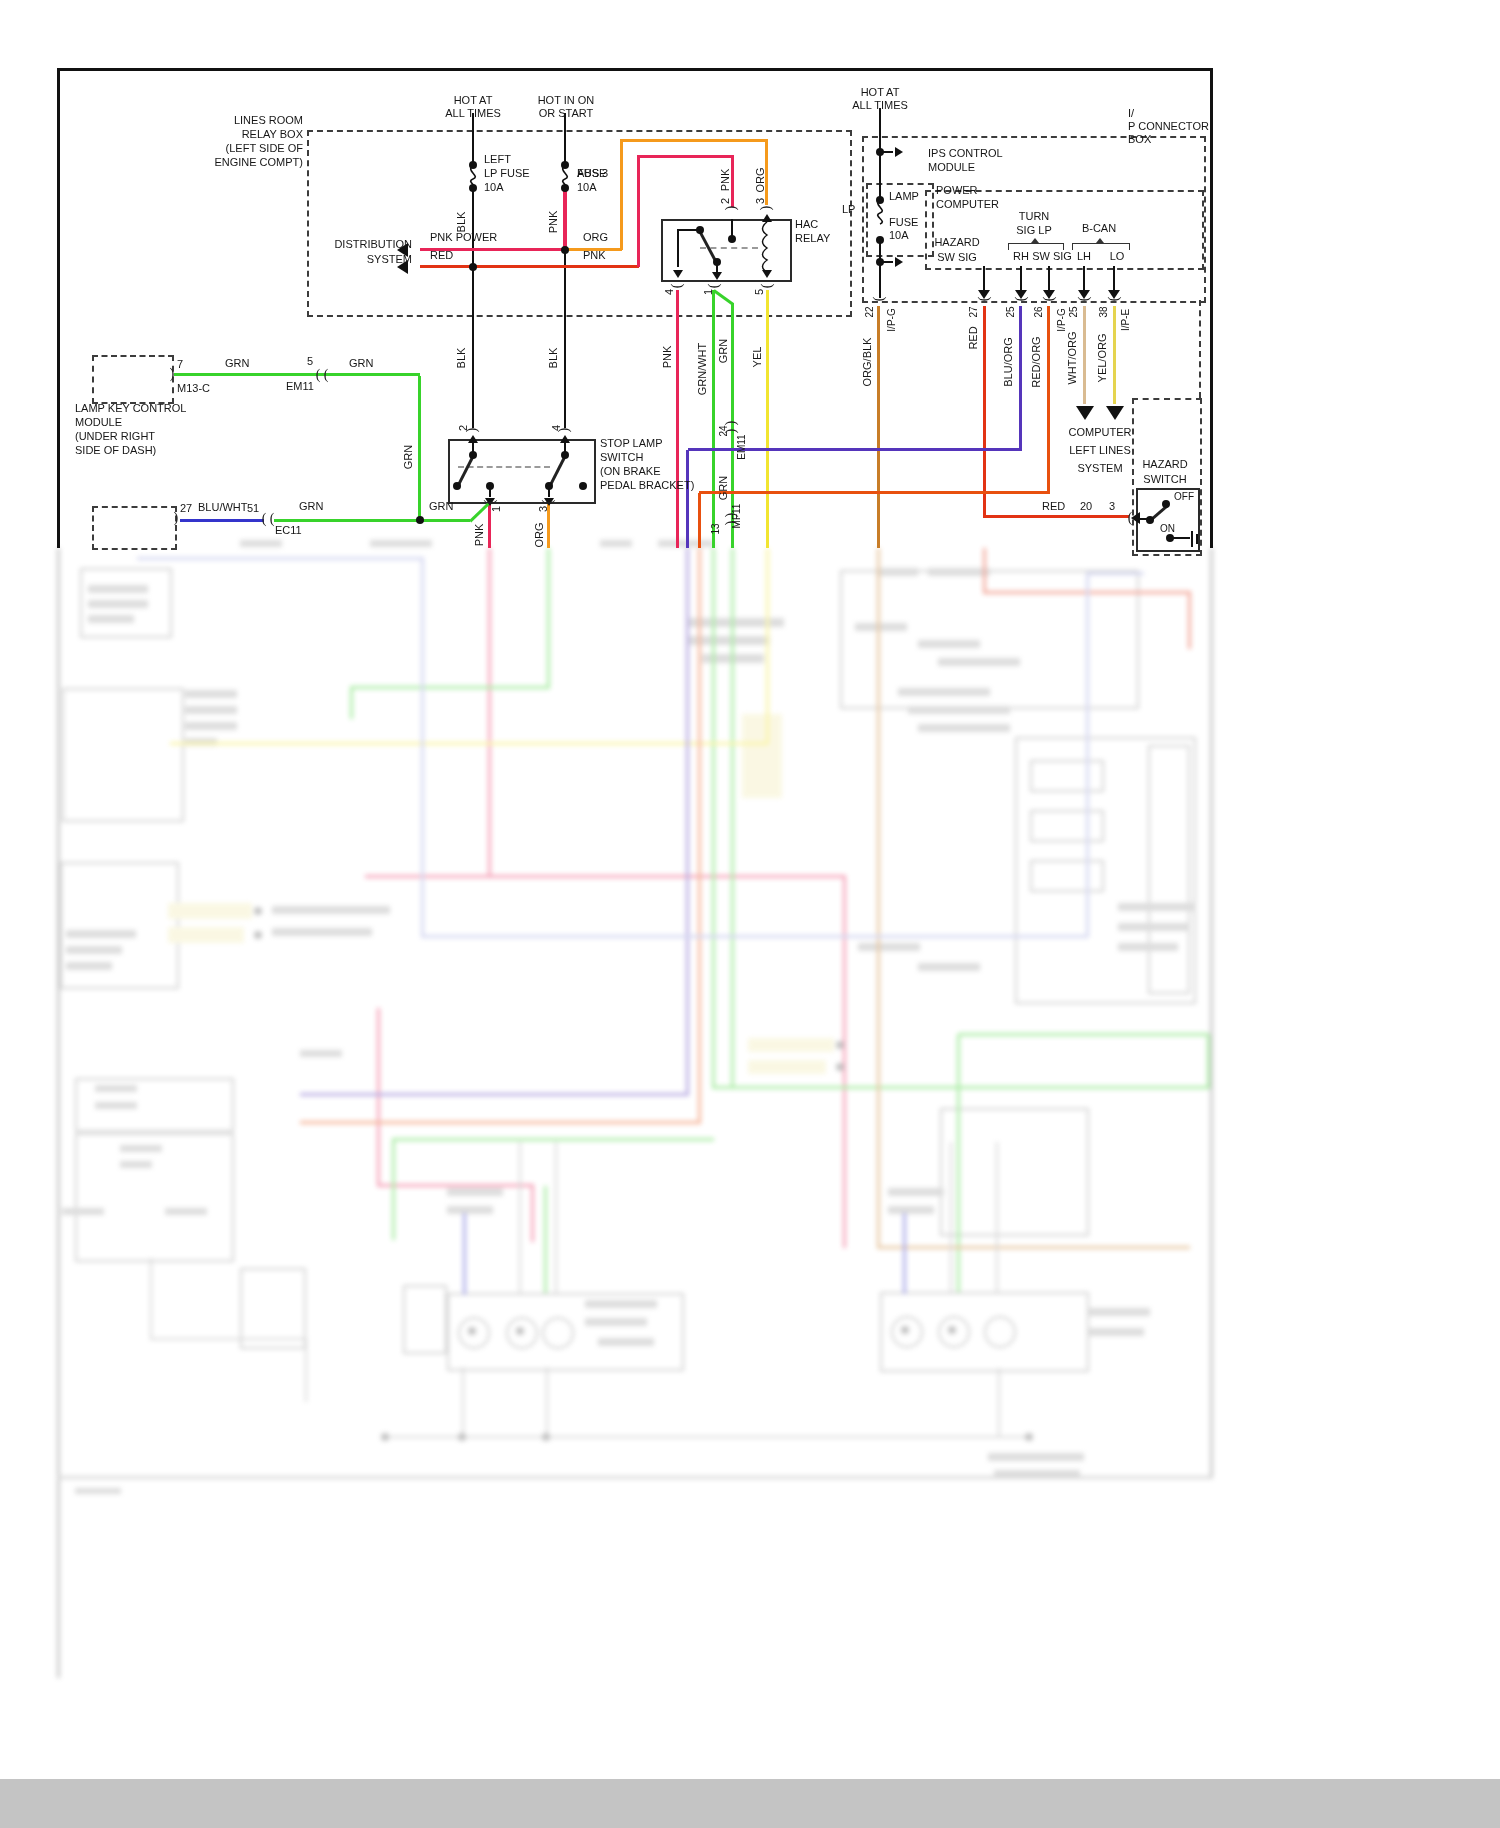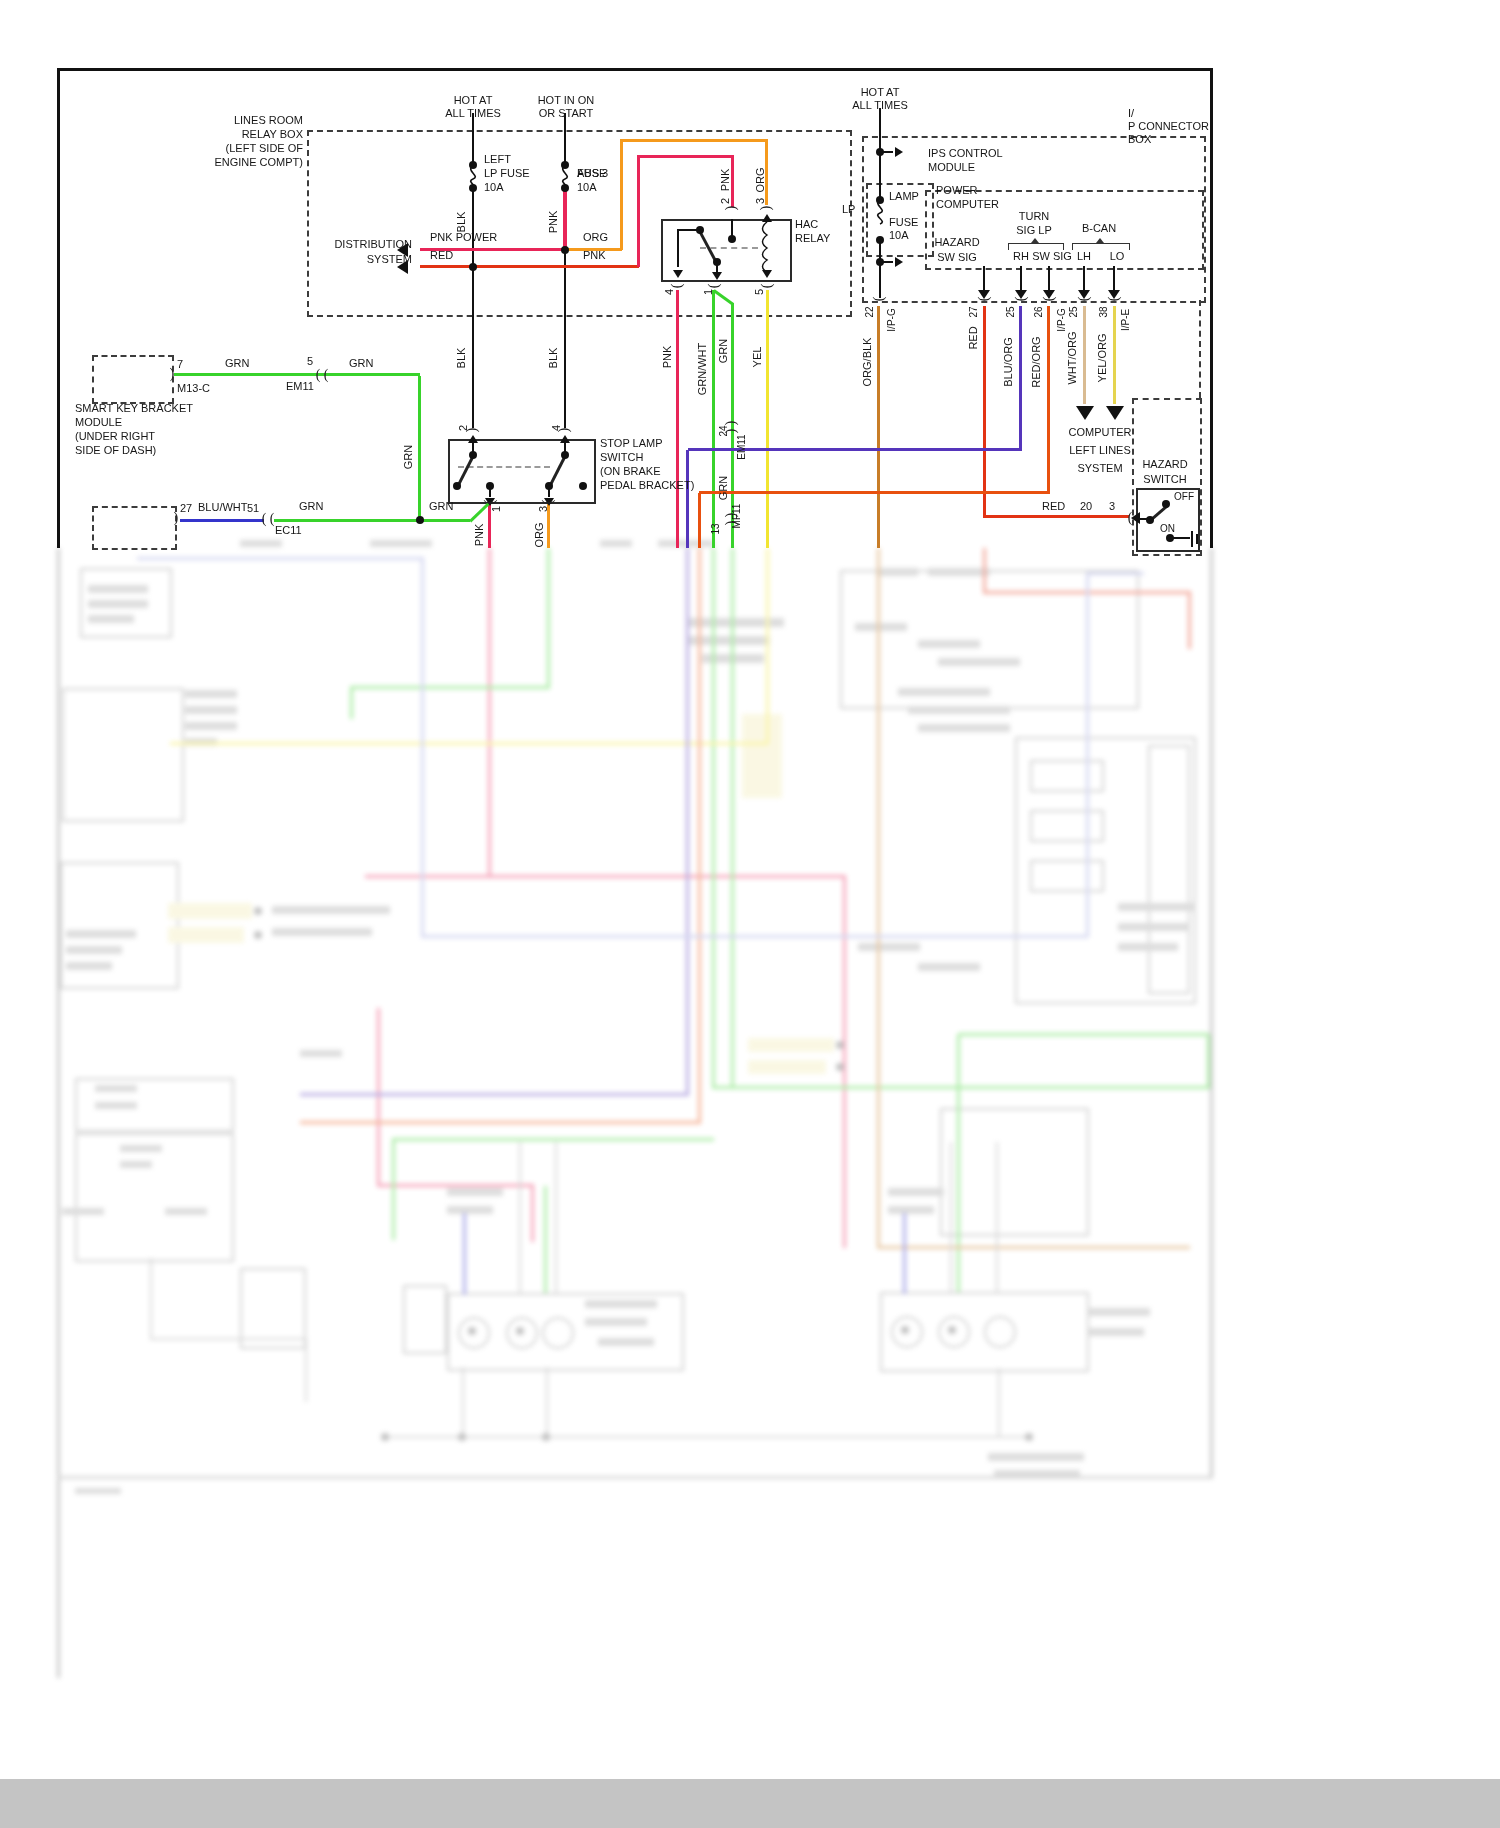--- a/index.html
+++ b/index.html
@@ -230,21 +230,21 @@
       <div class="lb" style="left: 1102px; top: 358px; transform: translate(-50%, -50%) rotate(-90deg);">YEL/ORG</div>
       <div class="lb" style="font-size: 10px; left: 870px; top: 312px; transform: translate(-50%, -50%) rotate(-90deg);">22</div>
       <div class="lb" style="font-size: 10px; left: 892px; top: 320px; transform: translate(-50%, -50%) rotate(-90deg);">I/P-G</div>
       <div class="lb" style="font-size: 10px; left: 974px; top: 312px; transform: translate(-50%, -50%) rotate(-90deg);">27</div>
       <div class="lb" style="font-size: 10px; left: 1011px; top: 312px; transform: translate(-50%, -50%) rotate(-90deg);">25</div>
       <div class="lb" style="font-size: 10px; left: 1039px; top: 312px; transform: translate(-50%, -50%) rotate(-90deg);">26</div>
       <div class="lb" style="font-size: 10px; left: 1062px; top: 320px; transform: translate(-50%, -50%) rotate(-90deg);">I/P-G</div>
       <div class="lb" style="font-size: 10px; left: 1074px; top: 312px; transform: translate(-50%, -50%) rotate(-90deg);">25</div>
       <div class="lb" style="font-size: 10px; left: 1104px; top: 312px; transform: translate(-50%, -50%) rotate(-90deg);">38</div>
       <div class="lb" style="font-size: 10px; left: 1126px; top: 320px; transform: translate(-50%, -50%) rotate(-90deg);">I/P-E</div>
-      <div class="lb" style="left: 75px; top: 408px; transform: translate(0px, -50%);">SMART KEY BRACKET</div>
+      <div class="lb" style="left: 75px; top: 408px; transform: translate(0px, -50%);">LAMP KEY CONTROL</div>
       <div class="lb" style="left: 75px; top: 422px; transform: translate(0px, -50%);">MODULE</div>
       <div class="lb" style="left: 75px; top: 436px; transform: translate(0px, -50%);">(UNDER RIGHT</div>
       <div class="lb" style="left: 75px; top: 450px; transform: translate(0px, -50%);">SIDE OF DASH)</div>
       <div class="lb" style="left: 177px; top: 364px; transform: translate(0px, -50%);">7</div>
       <div class="lb" style="left: 177px; top: 388px; transform: translate(0px, -50%);">M13-C</div>
       <div class="lb" style="left: 225px; top: 363px; transform: translate(0px, -50%);">GRN</div>
       <div class="lb" style="left: 307px; top: 361px; transform: translate(0px, -50%);">5</div>
       <div class="lb" style="left: 286px; top: 386px; transform: translate(0px, -50%);">EM11</div>
       <div class="lb" style="left: 349px; top: 363px; transform: translate(0px, -50%);">GRN</div>
       <div class="lb" style="left: 180px; top: 508px; transform: translate(0px, -50%);">27</div>

